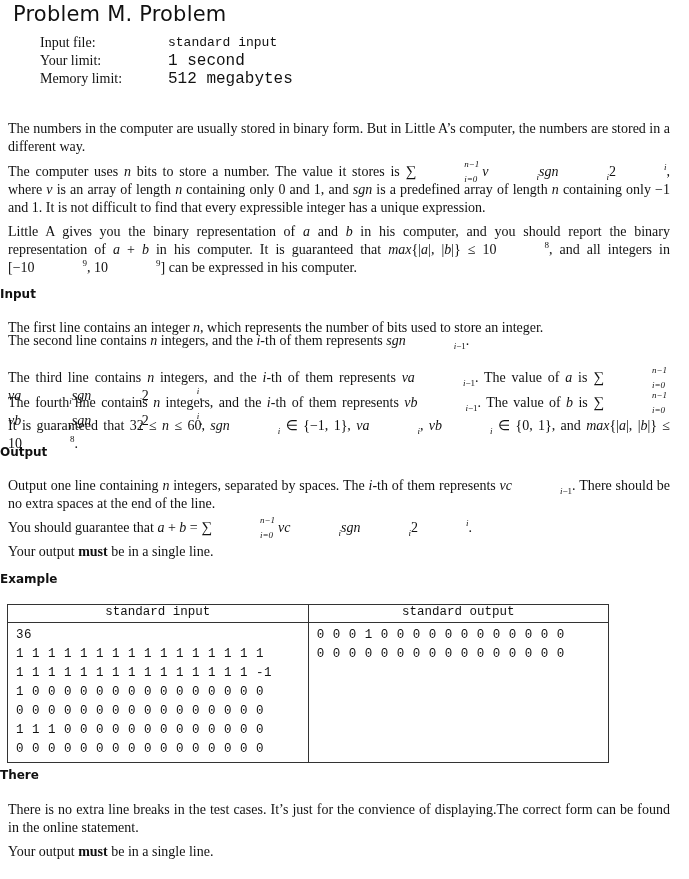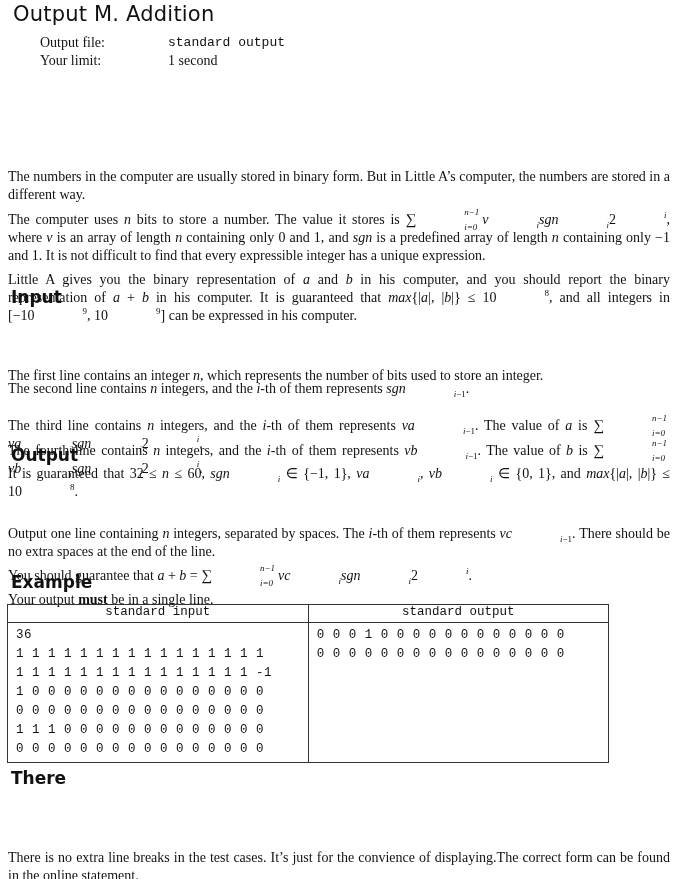--- a/index.html
+++ b/index.html
@@ -10,61 +10,64 @@
   }
   .title {
     position: absolute; left: 13px; top: 2px;
     font-family: "DejaVu Sans", "Liberation Sans", sans-serif;
     font-size: 21px; font-weight: normal; letter-spacing: 0.2px;
   }
   .meta { position: absolute; left: 40px; top: 34px; font-size: 13px; line-height: 18px; }
   .meta .row { display: flex; }
   .meta .k { width: 128px; font-family: "Liberation Serif", serif; font-size: 14px; }
   .meta .v { font-family: "Liberation Mono", "DejaVu Sans Mono", monospace; font-size: 13px; }
-  .meta .v.serif { font-family: Liberation Serif, serif; font-size: 14px; }
+  .meta .v.serif { font-family: Liberation Mono, monospace; font-size: 16px; }
 
   .p {
     position: absolute; left: 8px; width: 662px;
     font-family: "Liberation Serif", serif; font-size: 14px; line-height: 18px;
     text-align: justify;
-    margin-top: 48px;
   }
   .h2 {
-    position: absolute; left: 11px;
+    position: absolute; left: 0;
     font-family: "DejaVu Sans", "Liberation Sans", sans-serif;
-    font-size: 17px; font-weight: bold;
+    font-size: 12px; font-weight: bold;
   }
   i, .m { font-style: italic; }
   sub, sup { font-size: 9px; line-height: 0; padding-left: 48px; }
   .sum { font-size: 15px; }
   .sumlim { display: inline-block; vertical-align: middle; font-size: 8px; line-height: 8px; margin-right: 3px; font-style: italic; }
 
   table.ex {
     position: absolute; left: 7px; top: 604px; width: 602px;
     border-collapse: collapse;
     font-family: "Liberation Mono", "DejaVu Sans Mono", monospace; font-size: 12.5px;
   }
   table.ex th, table.ex td { border: 1.5px solid #333; vertical-align: top; }
   table.ex th { font-weight: normal; height: 17px; padding: 0; text-align: center; }
   table.ex td { height: 130px; padding: 3px 8px; width: 285px; }
   .line { line-height: 19px; white-space: pre; letter-spacing: 0.5px; }
 </style>
 </head>
 <body>
 
-<div class="title">Output M. Addition</div>
+<div class="title">Problem M. Problem</div>
 
 <div class="meta">
   <div class="row">
-    <span class="k">Output file:</span>
-    <span class="v">standard output</span>
+    <span class="k">Input file:</span>
+    <span class="v">standard input</span>
   </div>
   <div class="row">
     <span class="k">Your limit:</span>
     <span class="v serif">1 second</span>
+  </div>
+  <div class="row">
+    <span class="k">Memory limit:</span>
+    <span class="v serif">512 megabytes</span>
   </div>
 </div>
 
 <div class="p" style="top:120px;">The numbers in the computer are usually stored in binary form. But in Little A’s computer, the numbers are stored in a different way.</div>
 
 <div class="p" style="top:162px;">
   <span>The computer uses </span><i>n</i><span> bits to store a number. The value it stores is </span><span class="sum">∑</span><span class="sumlim"><sup>n−1</sup><br><sub>i=0</sub></span><i>v<sub>i</sub>sgn<sub>i</sub></i>2<sup><i>i</i></sup><span>, where </span><i>v</i><span> is an array of length </span><i>n</i><span> containing only 0 and 1, and </span><i>sgn</i><span> is a predefined array of length </span><i>n</i><span> containing only −1 and 1. It is not difficult to find that every expressible integer has a unique expression.</span>
 </div>
 
 <div class="p" style="top:223px;">

